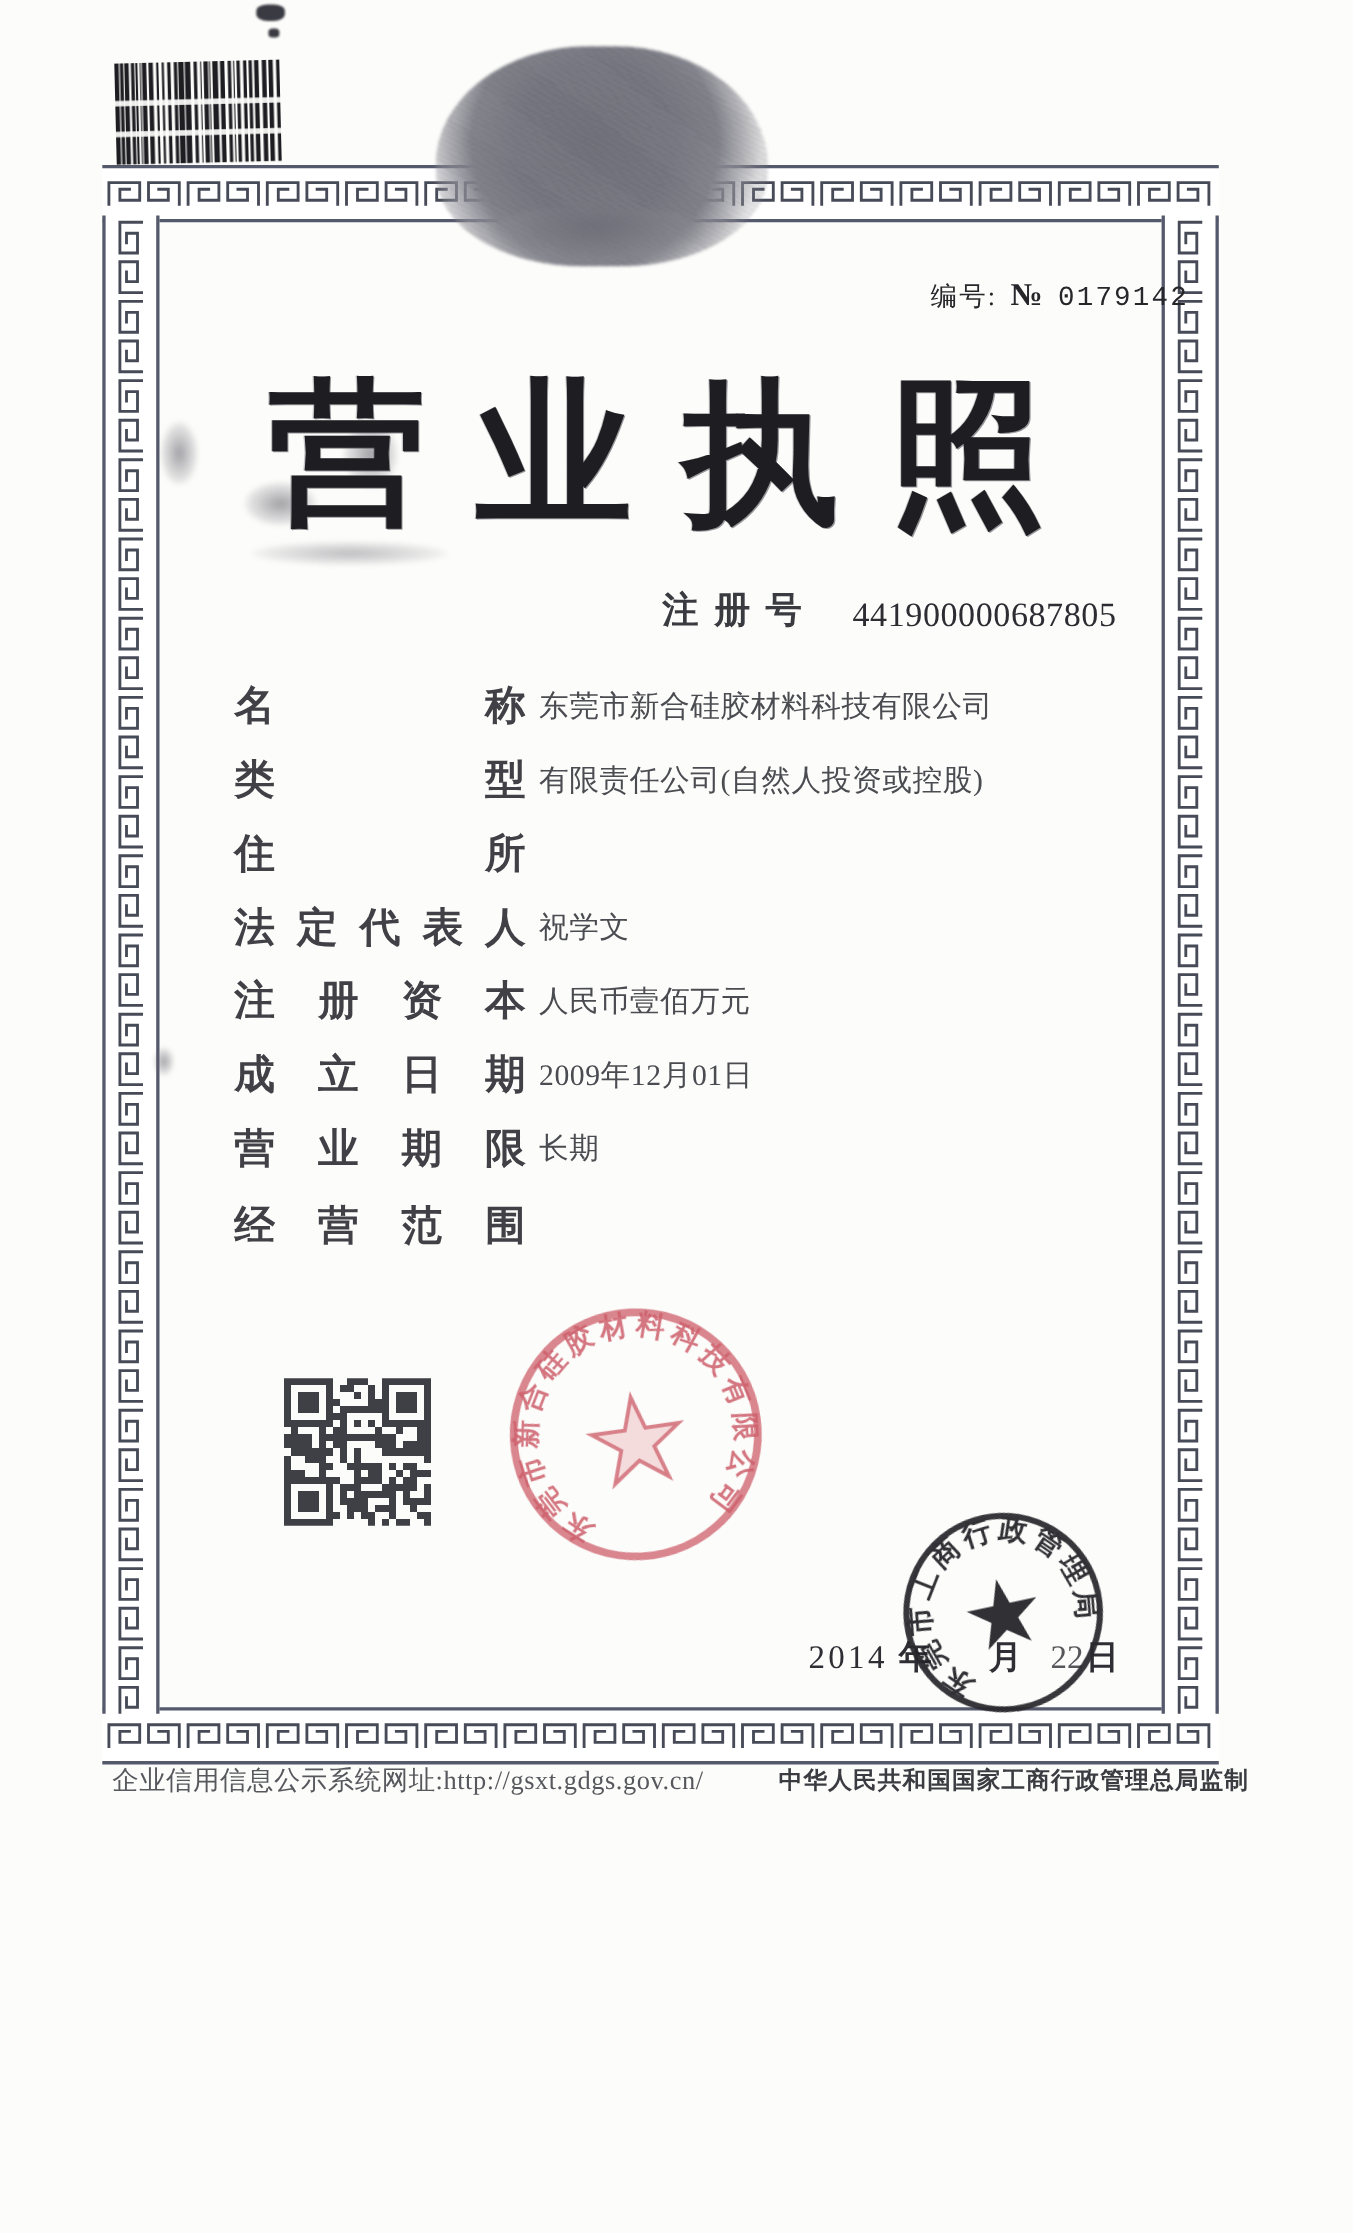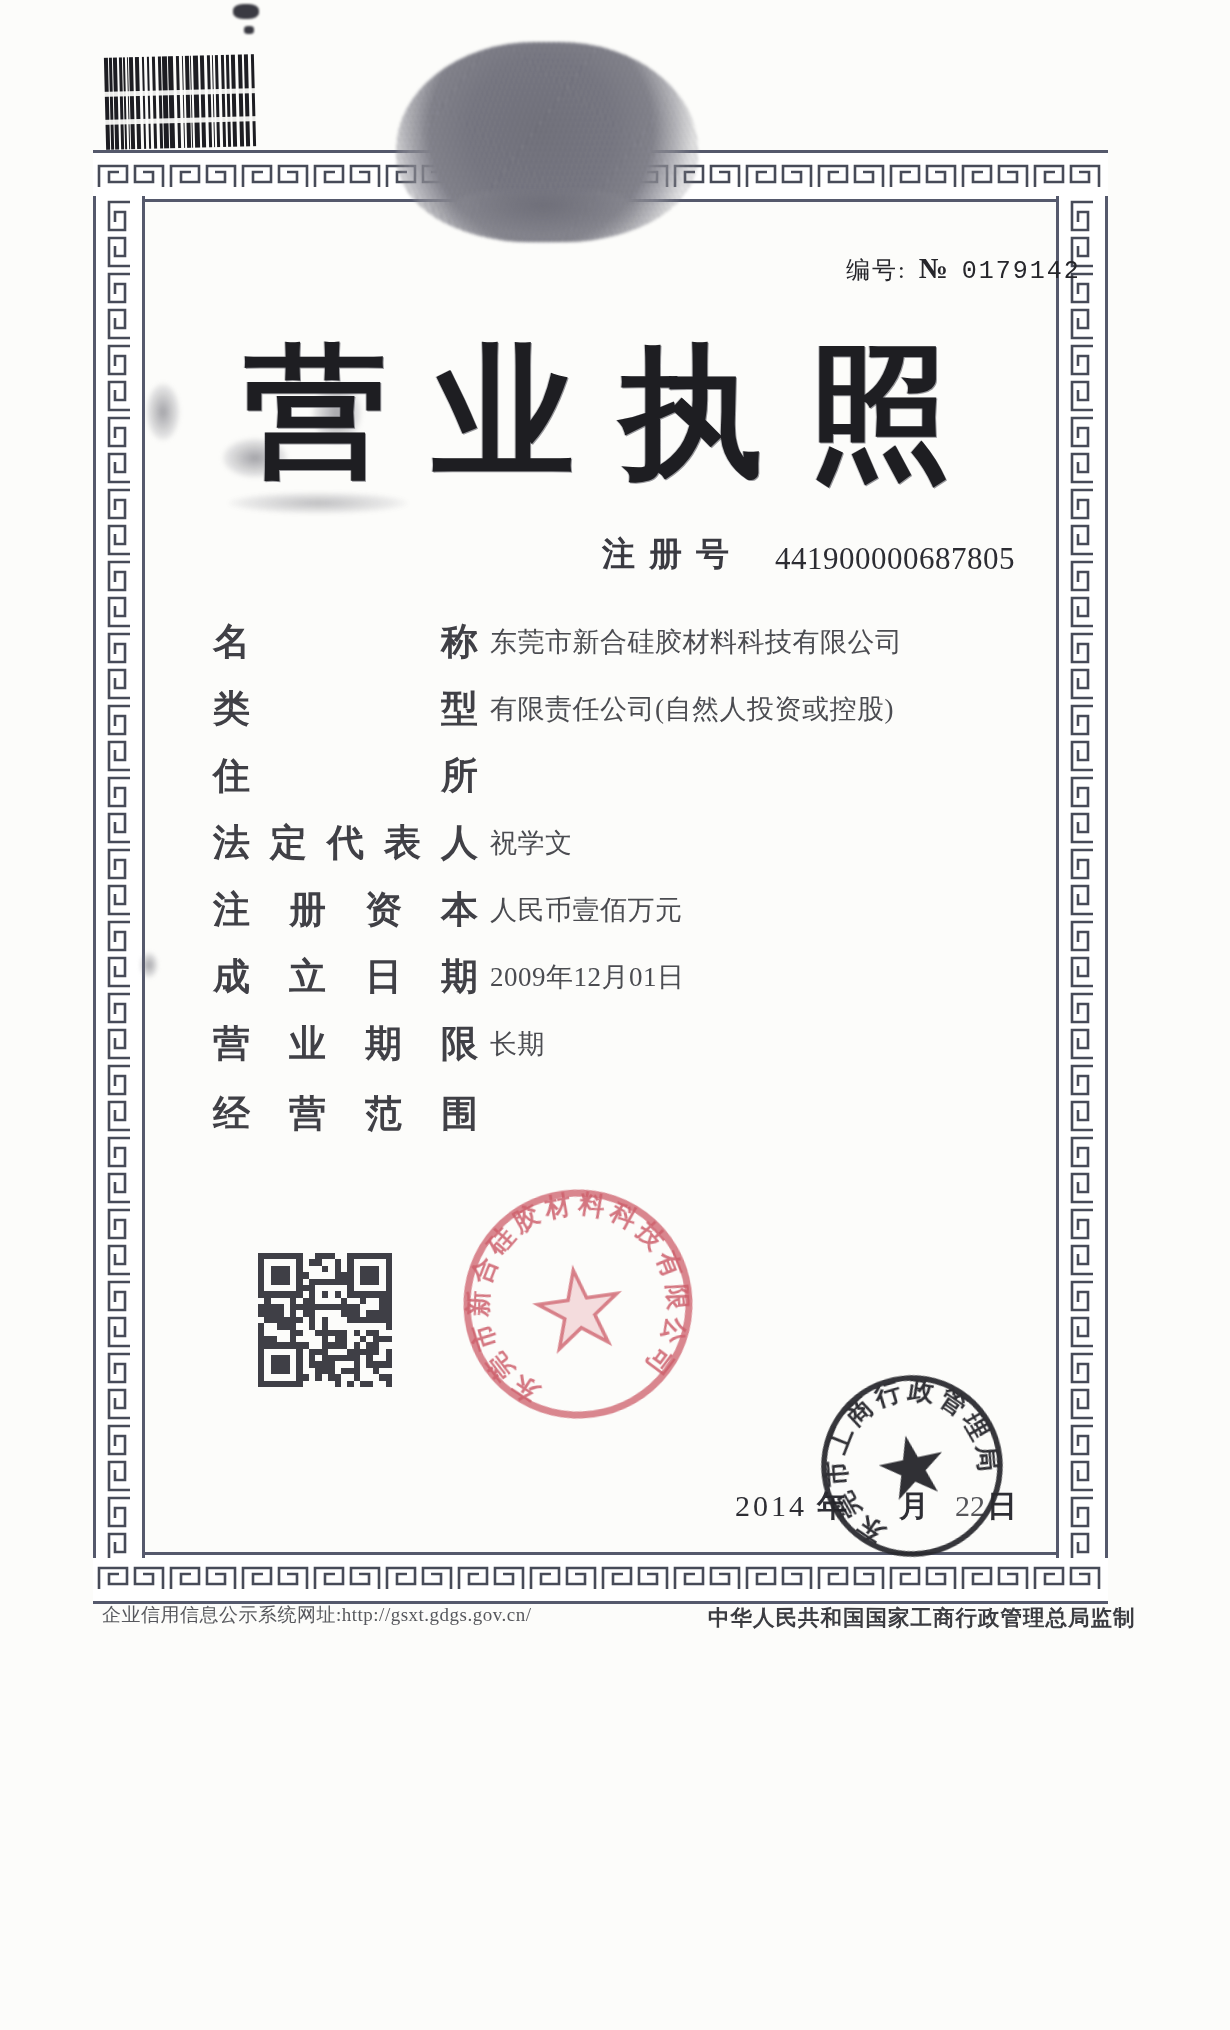--- a/index.html
+++ b/index.html
@@ -80,21 +80,21 @@
   .registry-label{position:absolute;left:597px;top:1430px;z-index:3;
     font-size:36px;font-weight:600;letter-spacing:22px;color:#3c3c42;}
   .date-line{position:absolute;left:735px;top:1486px;z-index:4;font-size:30px;color:#2e2e34;white-space:nowrap;}
   .date-line .d-year{letter-spacing:3px;}
   .date-line .d-yu{margin-left:10px;font-weight:600;}
   .date-line .d-mu{margin-left:52px;font-weight:600;}
   .date-line .d-day{margin-left:26px;opacity:.8;}
   .date-line .d-du{margin-left:2px;font-weight:600;}
 
   
-  .footer-left{position:absolute;left:102px;top:1602px;z-index:3;font-size:19px;color:#57585d;letter-spacing:.5px;}
+  .footer-left{position:absolute;left:102px;top:1602px;z-index:3;font-size:24px;color:#57585d;letter-spacing:.5px;}
   .footer-right{position:absolute;left:708px;top:1603px;z-index:3;font-size:21.5px;font-weight:600;color:#3b3c41;letter-spacing:1px;}
 
   
   .smudge{position:absolute;border-radius:50%;filter:blur(2.2px);z-index:2;
     background:radial-gradient(ellipse, rgba(90,90,100,.55), rgba(120,120,130,.18) 60%, rgba(0,0,0,0) 75%);}
   .speck{position:absolute;background:#3a3a42;border-radius:40%;filter:blur(1px);z-index:2;}
 </style>
 </head>
 <body>
 

